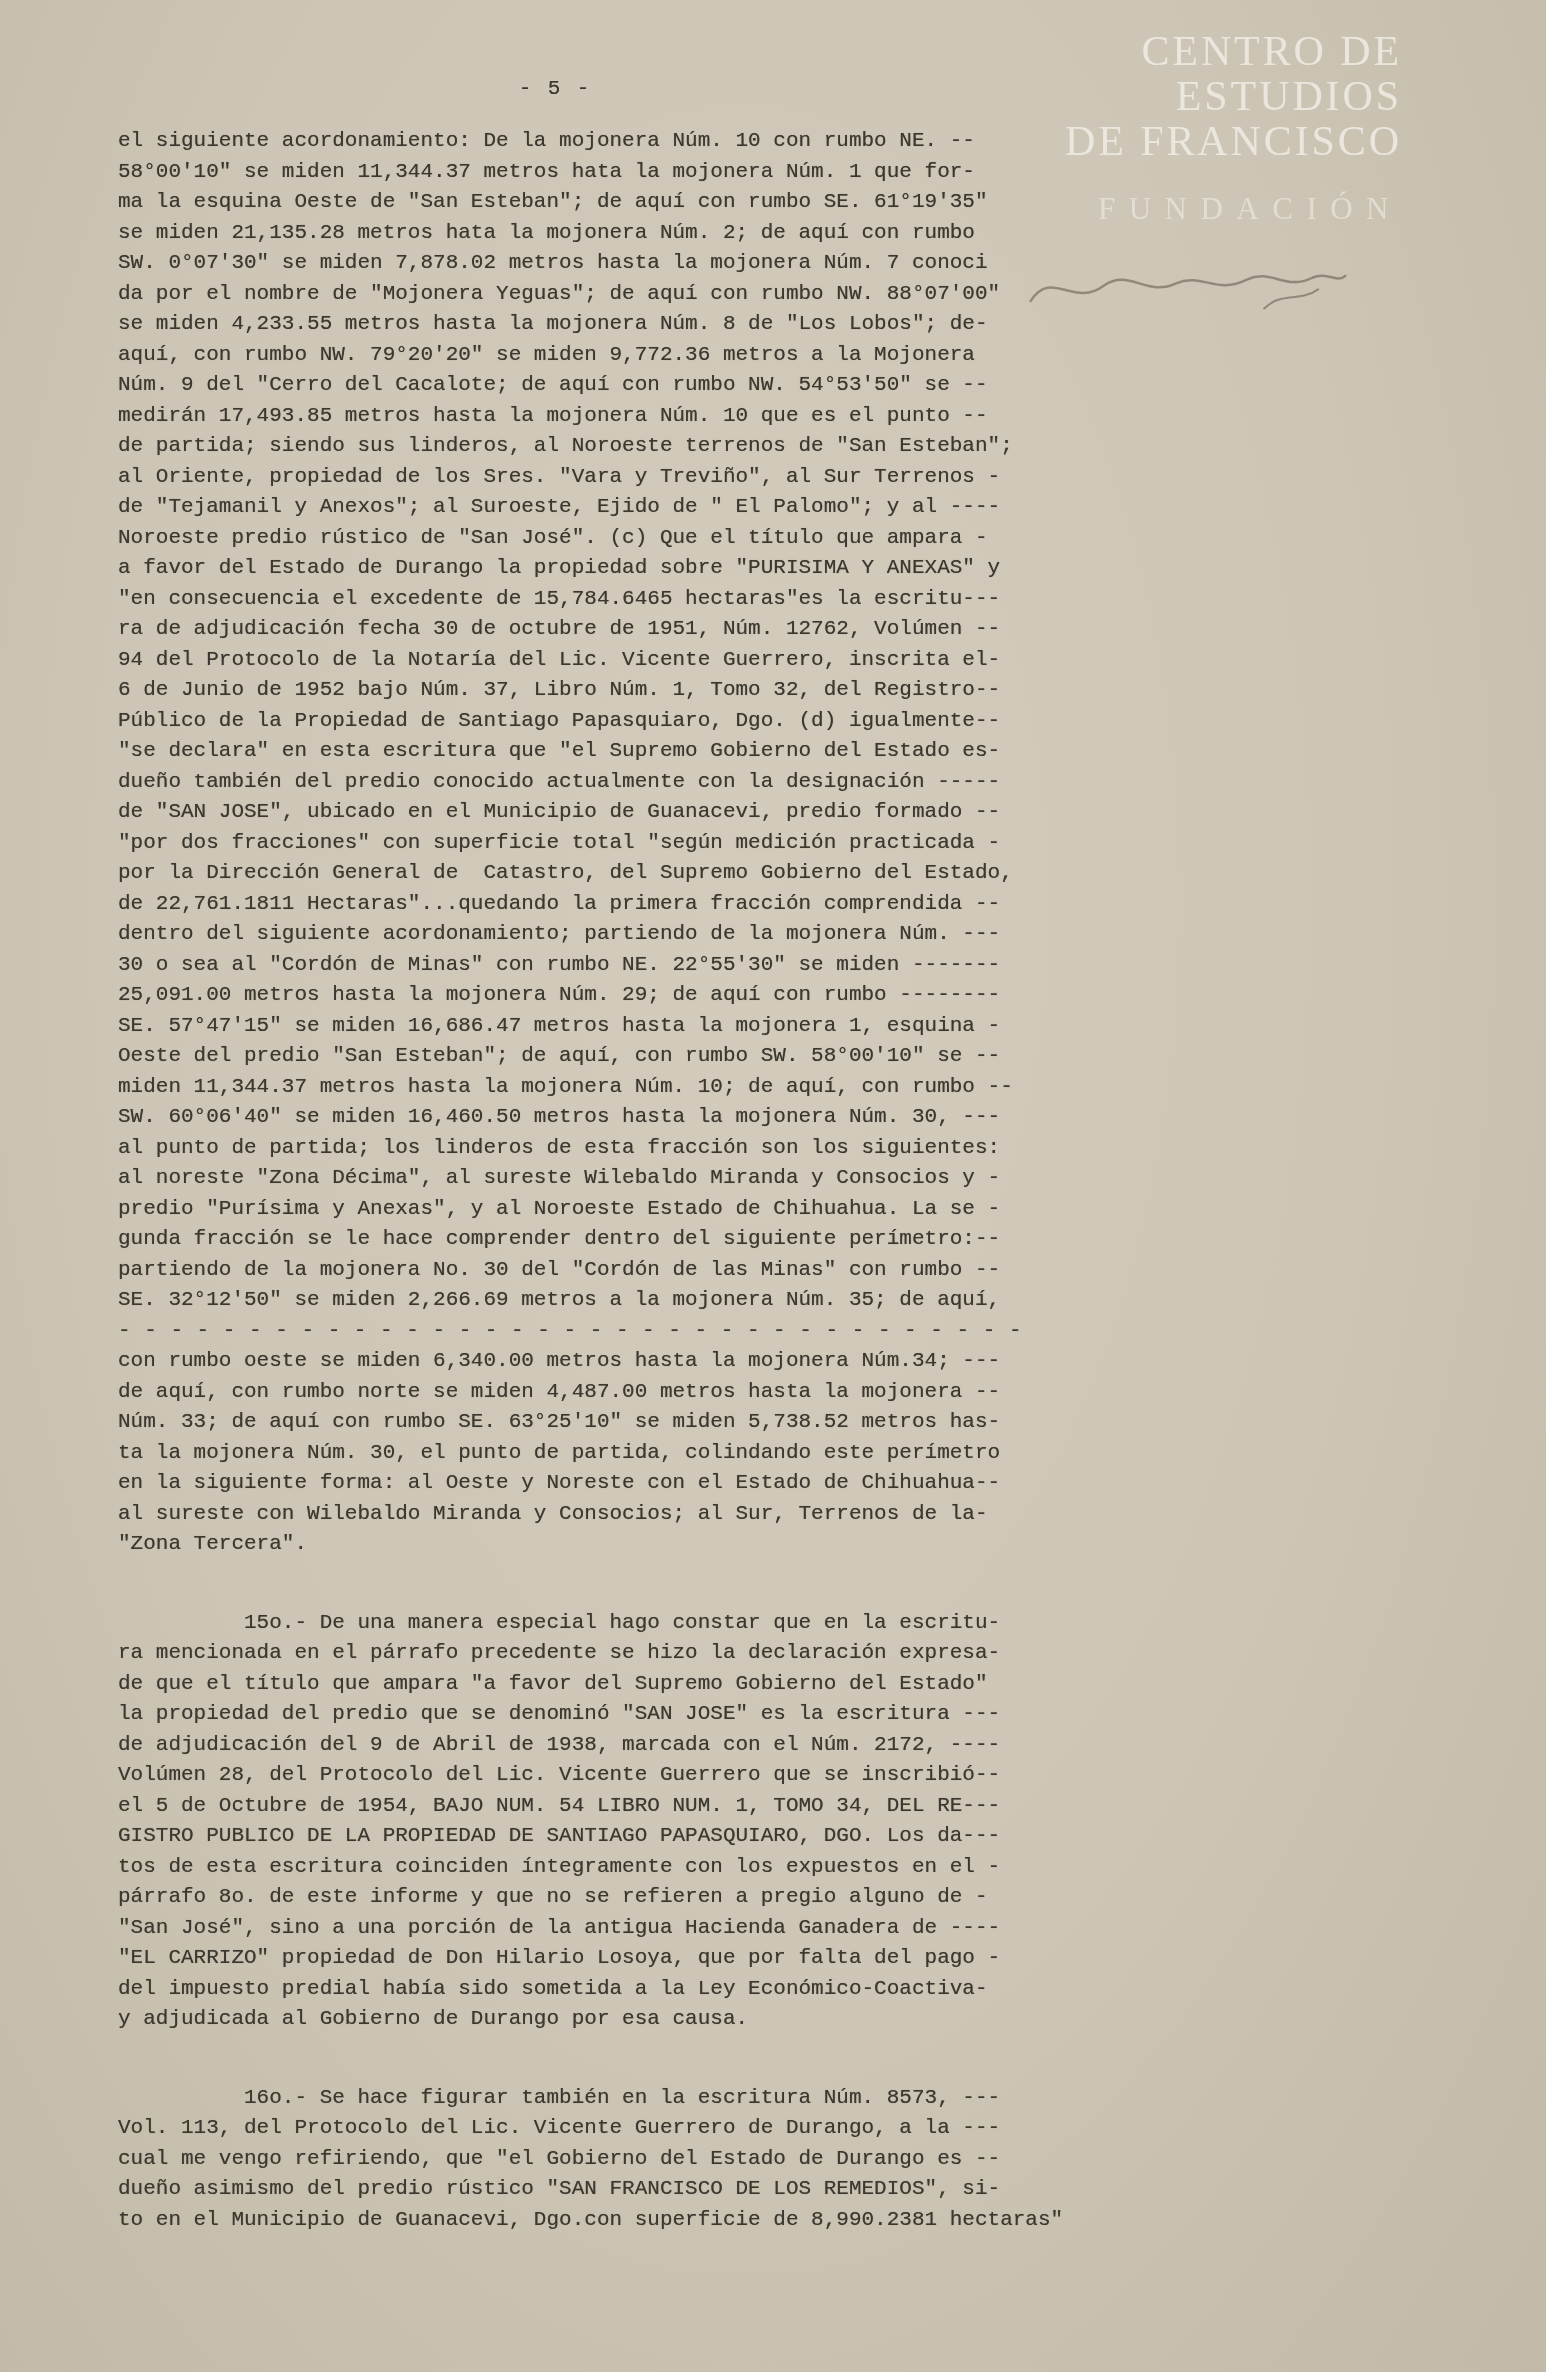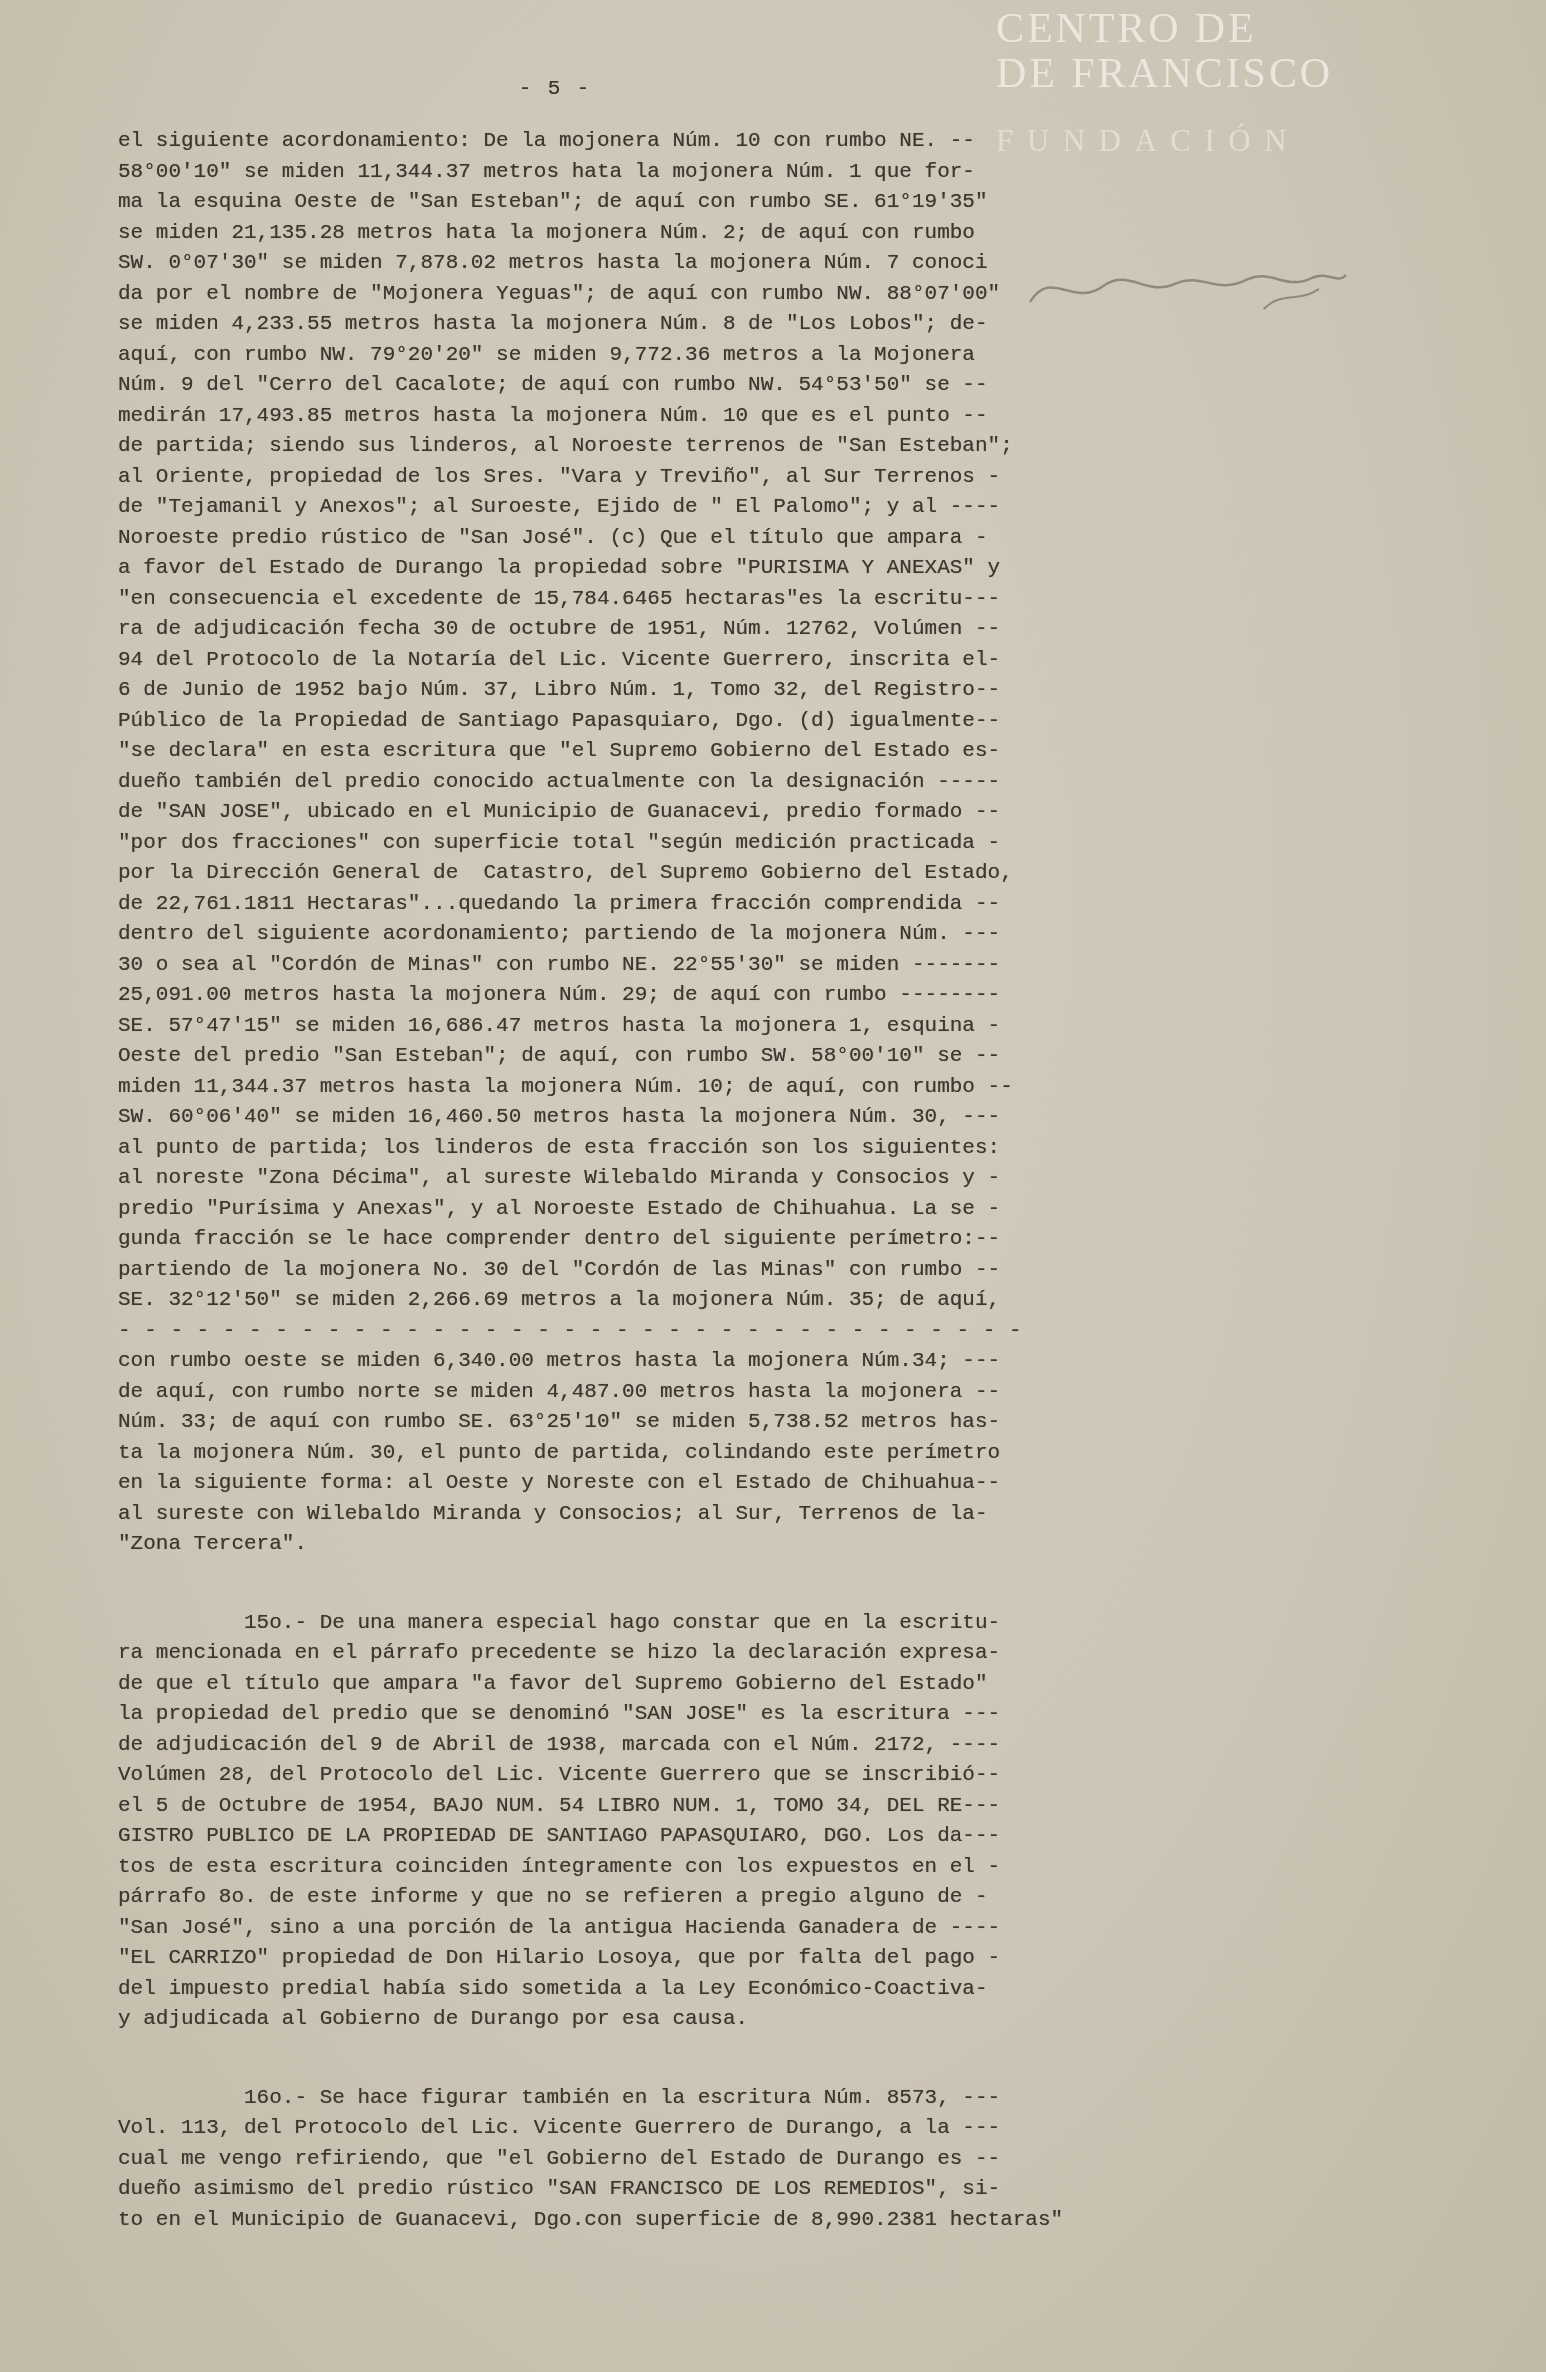--- a/index.html
+++ b/index.html
@@ -10,23 +10,23 @@
   }
   .page {
     position: relative;
     width: 1547px; height: 2372px;
     background: radial-gradient(ellipse at 48% 38%, #d3cbbc 0%, #cdc5b5 55%, #c2baa8 100%);
     font-family: "Liberation Mono", "DejaVu Sans Mono", monospace;
     color: #3b382f;
   }
   .watermark {
     position: absolute;
-    top: 6px; right: 145px;
+    top: 29px; right: 145px;
     width: 406px;
-    text-align: left;
+    text-align: right;
     font-family: "Liberation Serif", "DejaVu Serif", serif;
     color: rgba(240, 238, 231, 0.82);
     font-size: 42px;
     line-height: 45px;
     letter-spacing: 2.9px;
     user-select: none;
     pointer-events: none;
   }
   .watermark .wm-line { white-space: nowrap; }
   .watermark .wm-foundation {
@@ -63,20 +63,21 @@
     pointer-events: none;
   }
 </style>
 </head>
 <body>
 
 <div class="page">
 
   <div class="watermark">
     <div class="wm-line">CENTRO DE</div>
+    <div class="wm-line">ESTUDIOS</div>
     <div class="wm-line">DE FRANCISCO</div>
     <div class="wm-foundation">FUNDACIÓN</div>
   </div>
 
   <div class="page-number">- 5 -</div>
 
   <svg class="handwriting" width="328" height="87" viewBox="0 0 340 90">
     <path d="M8,62 C30,28 52,70 84,46 C110,28 128,58 158,44 C186,32 200,56 232,40 C258,28 272,52 300,38 C315,31 326,44 334,36" fill="none" stroke="#7d7668" stroke-width="2.6" stroke-linecap="round"></path>
     <path d="M250,70 C268,52 286,64 306,50" fill="none" stroke="#7d7668" stroke-width="2.2" stroke-linecap="round"></path>
   </svg>

